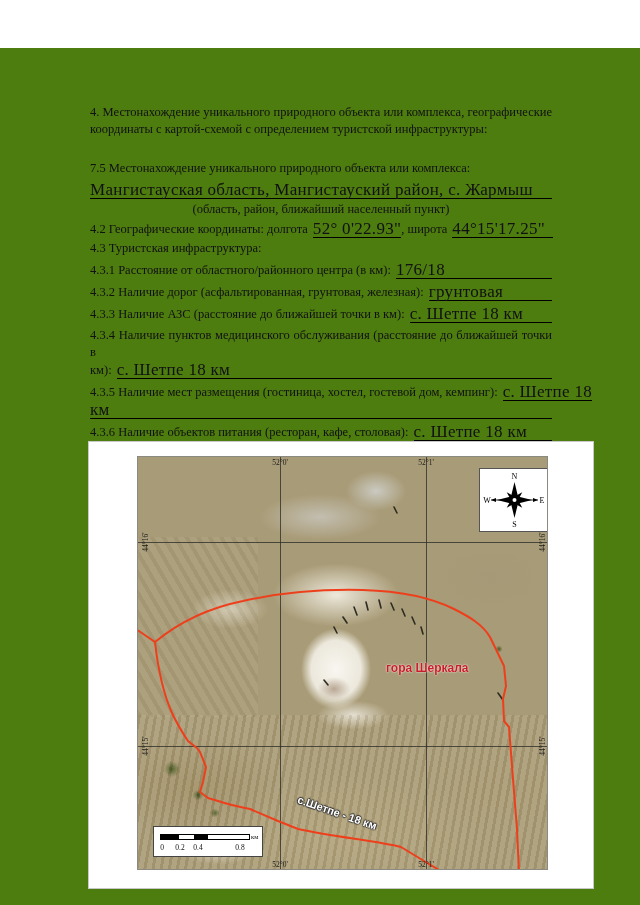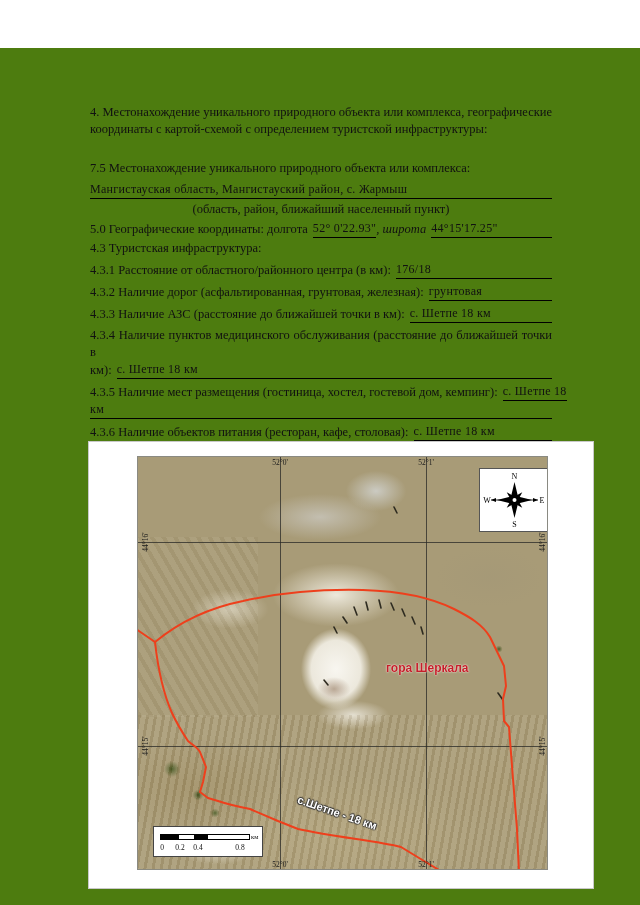--- a/index.html
+++ b/index.html
@@ -14,24 +14,24 @@
   .jline-last { text-align:left; }
   .para { margin:0; }
   .sp-lg { margin-top:22px; }
   .sp { margin-top:4px; }
   .sp-sm { margin-top:2px; }
 
   .frow { display:flex; align-items:flex-end; }
   .lbl { white-space:nowrap; }
   .val { font-size:13px; border-bottom:1px solid #000; margin-left:5px; white-space:nowrap; }
   .val-tight { margin-left:0; }
-  .mid { white-space:nowrap;font-style:italic; }
+  .mid { white-space:nowrap; }
   .fill { flex:1 1 auto; border-bottom:1px solid #000; min-width:8px; }
   .hint { text-align:center; }
-  .bigval { font-size:12px; letter-spacing:0.3px; }
+  .bigval { font-size:17px; letter-spacing:0.3px; }
 
   
   .map-frame {
     position:absolute; left:88px; top:393px; width:506px; height:448px;
     border:1px solid #c9c9c9; background:#fff;
   }
   .map {
     position:absolute; left:48px; top:14px; width:411px; height:414px;
     border:1px solid #8a8a82; overflow:hidden;
     background:
@@ -103,21 +103,21 @@
 
     <div class="sp-lg">7.5 Местонахождение уникального природного объекта или комплекса:</div>
 
     <div class="frow sp">
       <span class="val val-tight bigval">Мангистауская область, Мангистауский район, с. Жармыш</span>
       <span class="fill"></span>
     </div>
     <div class="hint sp-sm">(область, район, ближайший населенный пункт)</div>
 
     <div class="frow sp-sm">
-      <span class="lbl">5.0 Географические координаты: долгота</span>
+      <span class="lbl">4.2 Географические координаты: долгота</span>
       <span class="val bigval">52° 0'22.93"</span>
       <span class="mid">, широта</span>
       <span class="val bigval">44°15'17.25"</span>
       <span class="fill"></span>
     </div>
 
     <div class="sp-sm">4.3 Туристская инфраструктура:</div>
 
     <div class="frow sp">
       <span class="lbl">4.3.1 Расстояние от областного/районного центра (в км):</span>

